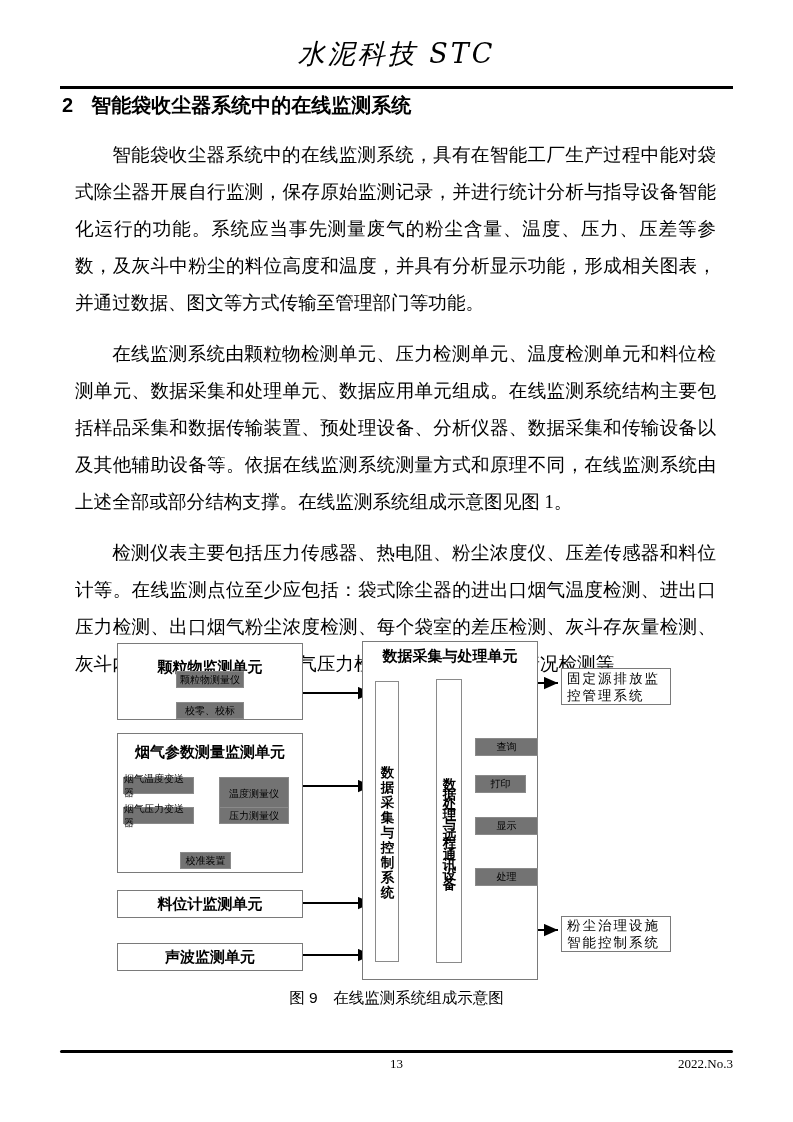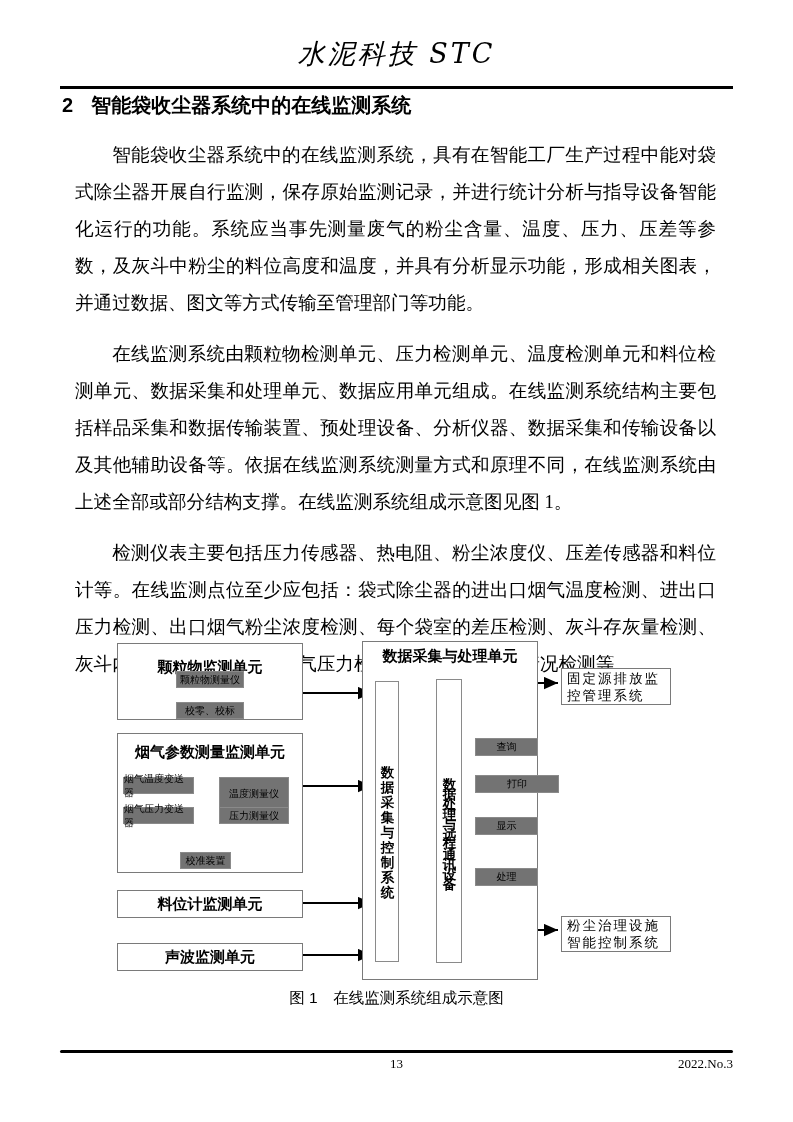--- a/index.html
+++ b/index.html
@@ -120,36 +120,36 @@
     <div class="dbox" style="left:117px;top:890px;width:186px;height:28px;">
       <div class="btitle" style="line-height:26px;">料位计监测单元</div>
     </div>
 
     <div class="dbox" style="left:362px;top:641px;width:176px;height:339px;">
       <div class="btitle" style="margin-top:5px;">数据采集与处理单元</div>
     </div>
     <div class="vbox" style="left:375px;top:681px;width:24px;height:281px;letter-spacing:15px;">数据采集与控制系统</div>
     <div class="vbox" style="left:436px;top:679px;width:26px;height:284px;letter-spacing:10px;">数据处理与远程通讯设备</div>
     <div class="small-box" style="left:475px;top:738px;width:63px;height:18px;">查询</div>
-    <div class="small-box" style="left:475px;top:775px;width:84px;height:18px;">打印</div>
+    <div class="small-box" style="left:475px;top:775px;width:51px;height:18px;">打印</div>
     <div class="small-box" style="left:475px;top:817px;width:63px;height:18px;">显示</div>
     <div class="small-box" style="left:475px;top:868px;width:63px;height:18px;">处理</div>
 
     <div class="outbox" style="left:561px;top:668px;width:110px;height:37px;">
       <div>固定源排放监</div>
       <div>控管理系统</div>
     </div>
     <div class="outbox" style="left:561px;top:916px;width:110px;height:36px;">
       <div>粉尘治理设施</div>
       <div>智能控制系统</div>
     </div>
   </div>
 
   <div class="fig-caption">
-    <span>图 1</span><span class="gap"></span><span>在线监测系统组成示意图</span>
+    <span>图 9</span><span class="gap"></span><span>在线监测系统组成示意图</span>
   </div>
 
   <div class="footer-rule"></div>
   <div class="footer-row">
     <div class="footer-page">13</div>
     <div class="footer-issue">2022.No.3</div>
   </div>
 
 </div>
 

